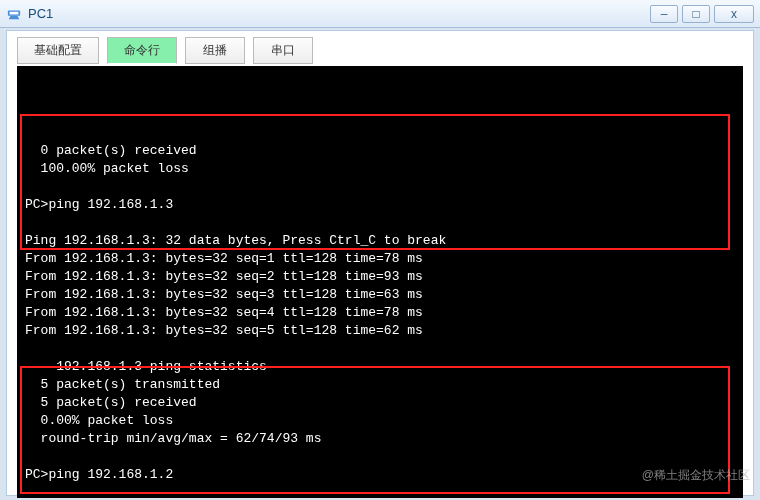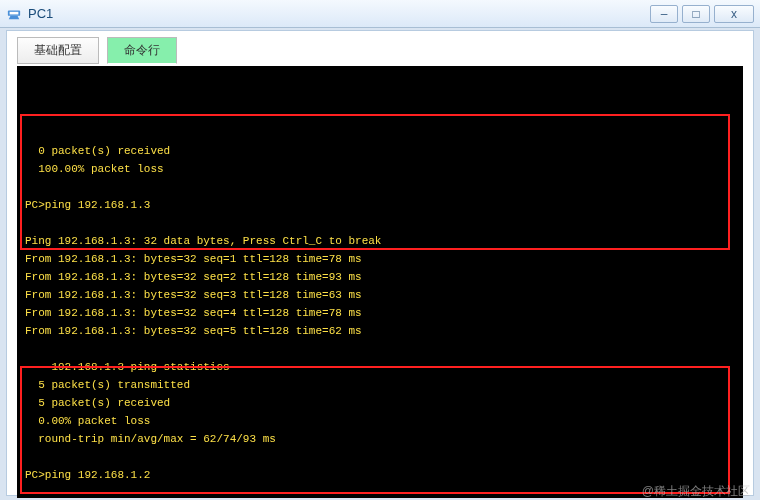--- a/index.html
+++ b/index.html
@@ -69,41 +69,41 @@
       margin-right: 8px;
       min-width: 60px;
       text-align: center;
     }
     .tab.active {
       background: #86efac;
       border-bottom-color: #fff;
     }
     .terminal {
       background: #000;
-      color: #fde047;
+      color: #ffffff;
       font-family: "Courier New", monospace;
-      font-size: 11px;
+      font-size: 13px;
       line-height: 18px;
       padding: 4px 8px;
       height: 432px;
       overflow: hidden;
       position: relative;
       white-space: pre;
     }
     .hl-box {
       position: absolute;
       border: 2px solid #ff2020;
       pointer-events: none;
     }
     .box1 { left: 3px; top: 48px; width: 710px; height: 136px; }
     .box2 { left: 3px; top: 300px; width: 710px; height: 128px; }
     .watermark {
       position: absolute;
       right: 10px;
-      bottom: 0;
+      bottom: 16px;
       font-size: 12px;
       color: rgba(180,180,180,0.7);
       font-family: "Microsoft YaHei", Arial;
     }
   </style>
 </head>
 <body>
 
 <div class="titlebar">
   <span class="title-icon">
@@ -118,20 +118,22 @@
     <div class="win-btn">–</div>
     <div class="win-btn">□</div>
     <div class="win-btn close">x</div>
   </div>
 </div>
 
 <div class="content-wrap">
   <div class="tabs">
     <div class="tab">基础配置</div>
     <div class="tab active">命令行</div>
+    <div class="tab">组播</div>
+    <div class="tab">串口</div>
   </div>
 
   <div class="terminal" id="terminal">
     <div class="hl-box box1"></div>
     <div class="hl-box box2"></div>
   <div>  0 packet(s) received</div><div>  100.00% packet loss</div><div>&nbsp;</div><div>PC&gt;ping 192.168.1.3</div><div>&nbsp;</div><div>Ping 192.168.1.3: 32 data bytes, Press Ctrl_C to break</div><div>From 192.168.1.3: bytes=32 seq=1 ttl=128 time=78 ms</div><div>From 192.168.1.3: bytes=32 seq=2 ttl=128 time=93 ms</div><div>From 192.168.1.3: bytes=32 seq=3 ttl=128 time=63 ms</div><div>From 192.168.1.3: bytes=32 seq=4 ttl=128 time=78 ms</div><div>From 192.168.1.3: bytes=32 seq=5 ttl=128 time=62 ms</div><div>&nbsp;</div><div>--- 192.168.1.3 ping statistics ---</div><div>  5 packet(s) transmitted</div><div>  5 packet(s) received</div><div>  0.00% packet loss</div><div>  round-trip min/avg/max = 62/74/93 ms</div><div>&nbsp;</div><div>PC&gt;ping 192.168.1.2</div><div>&nbsp;</div></div>
 </div>
 
 <div class="watermark">@稀土掘金技术社区</div>
 

